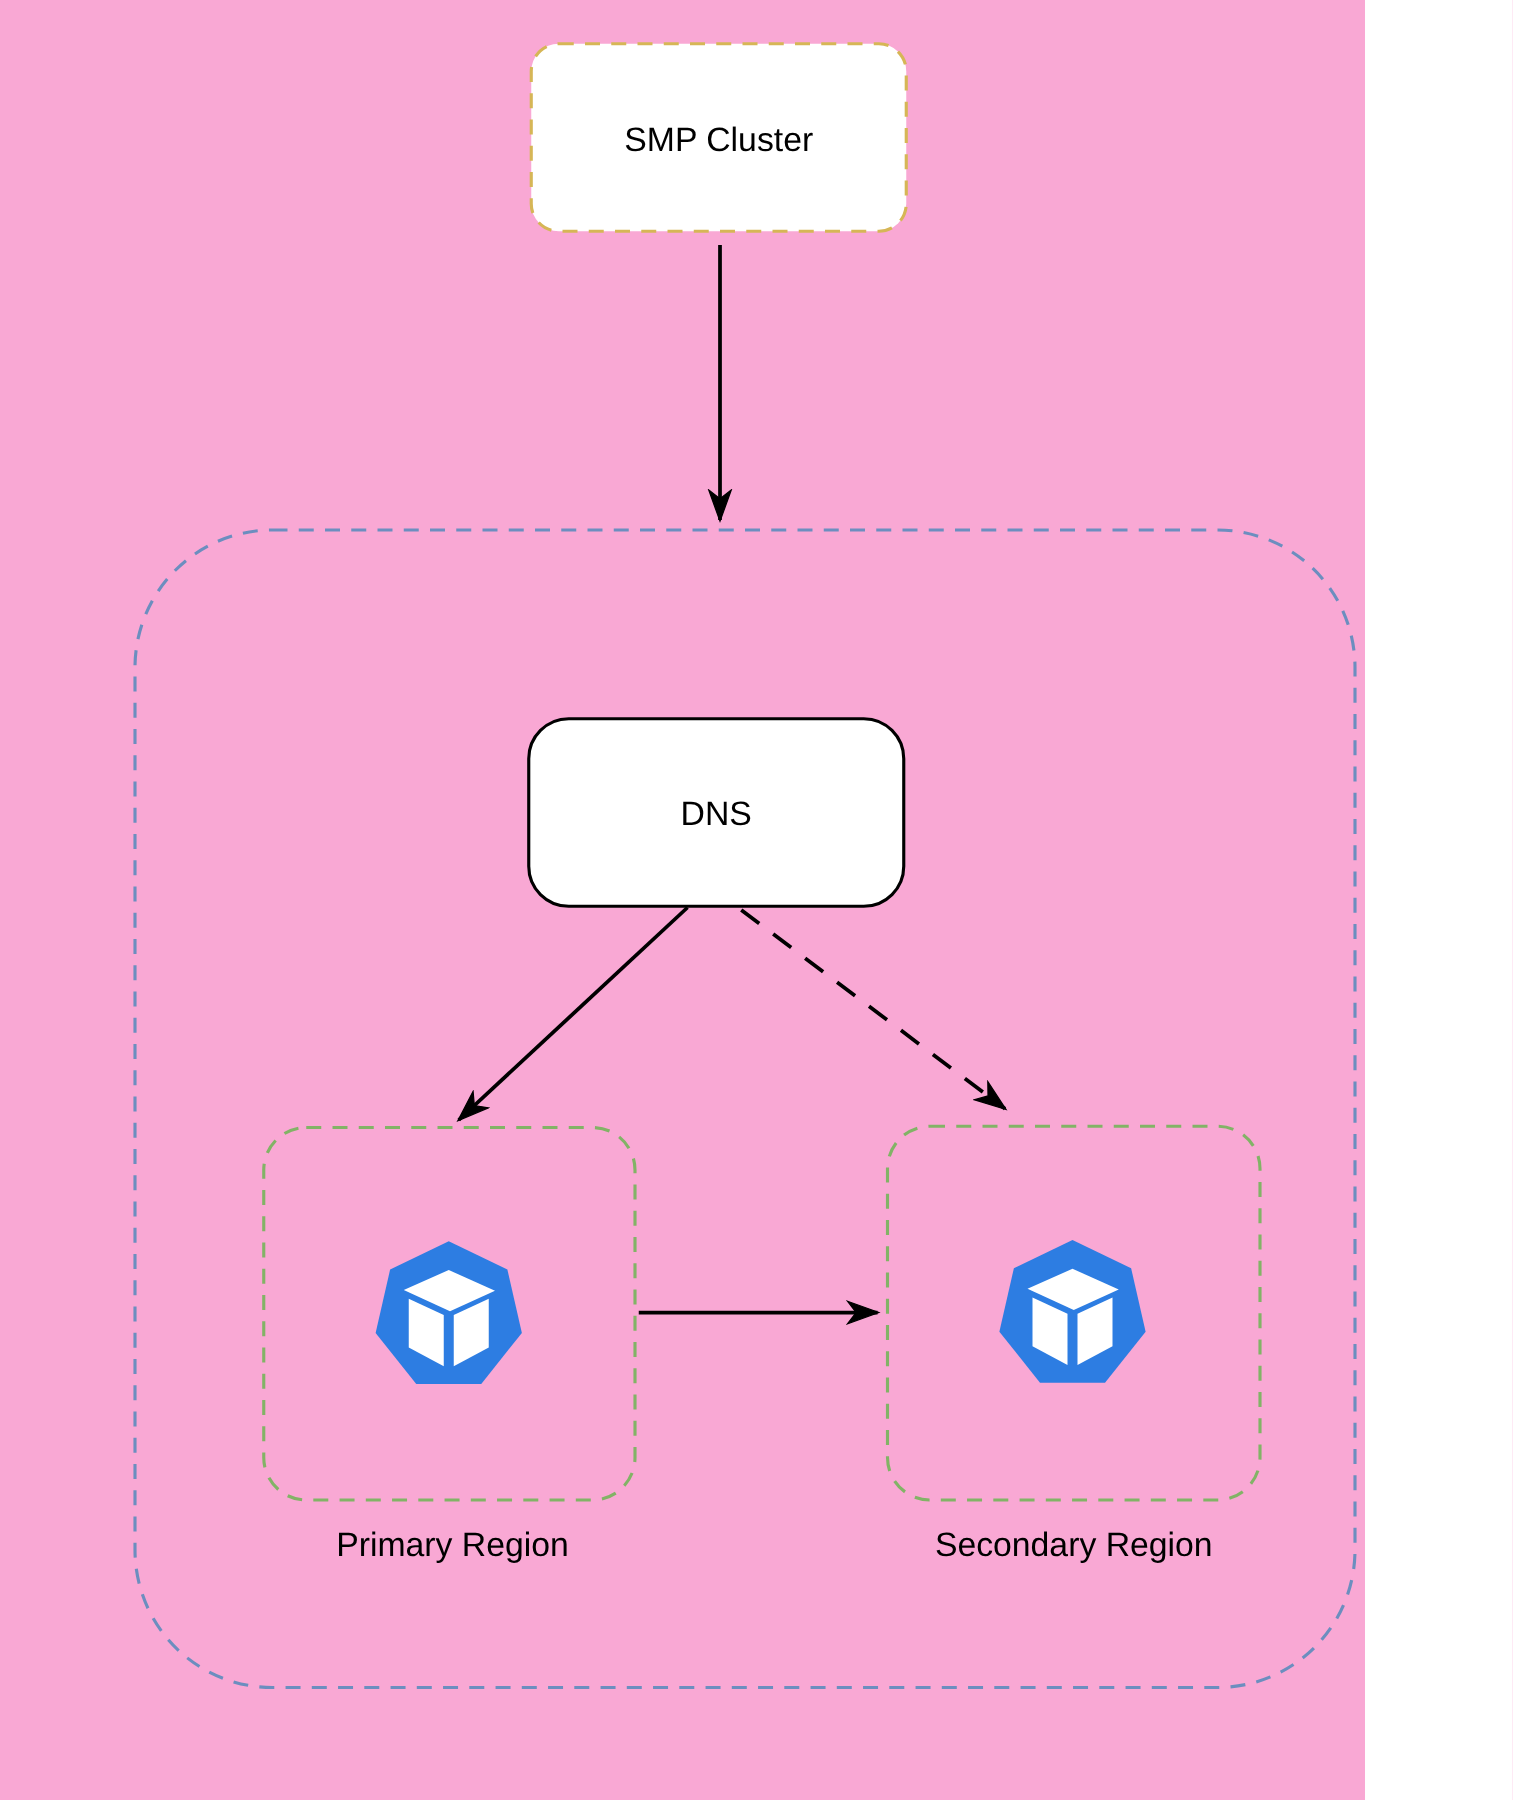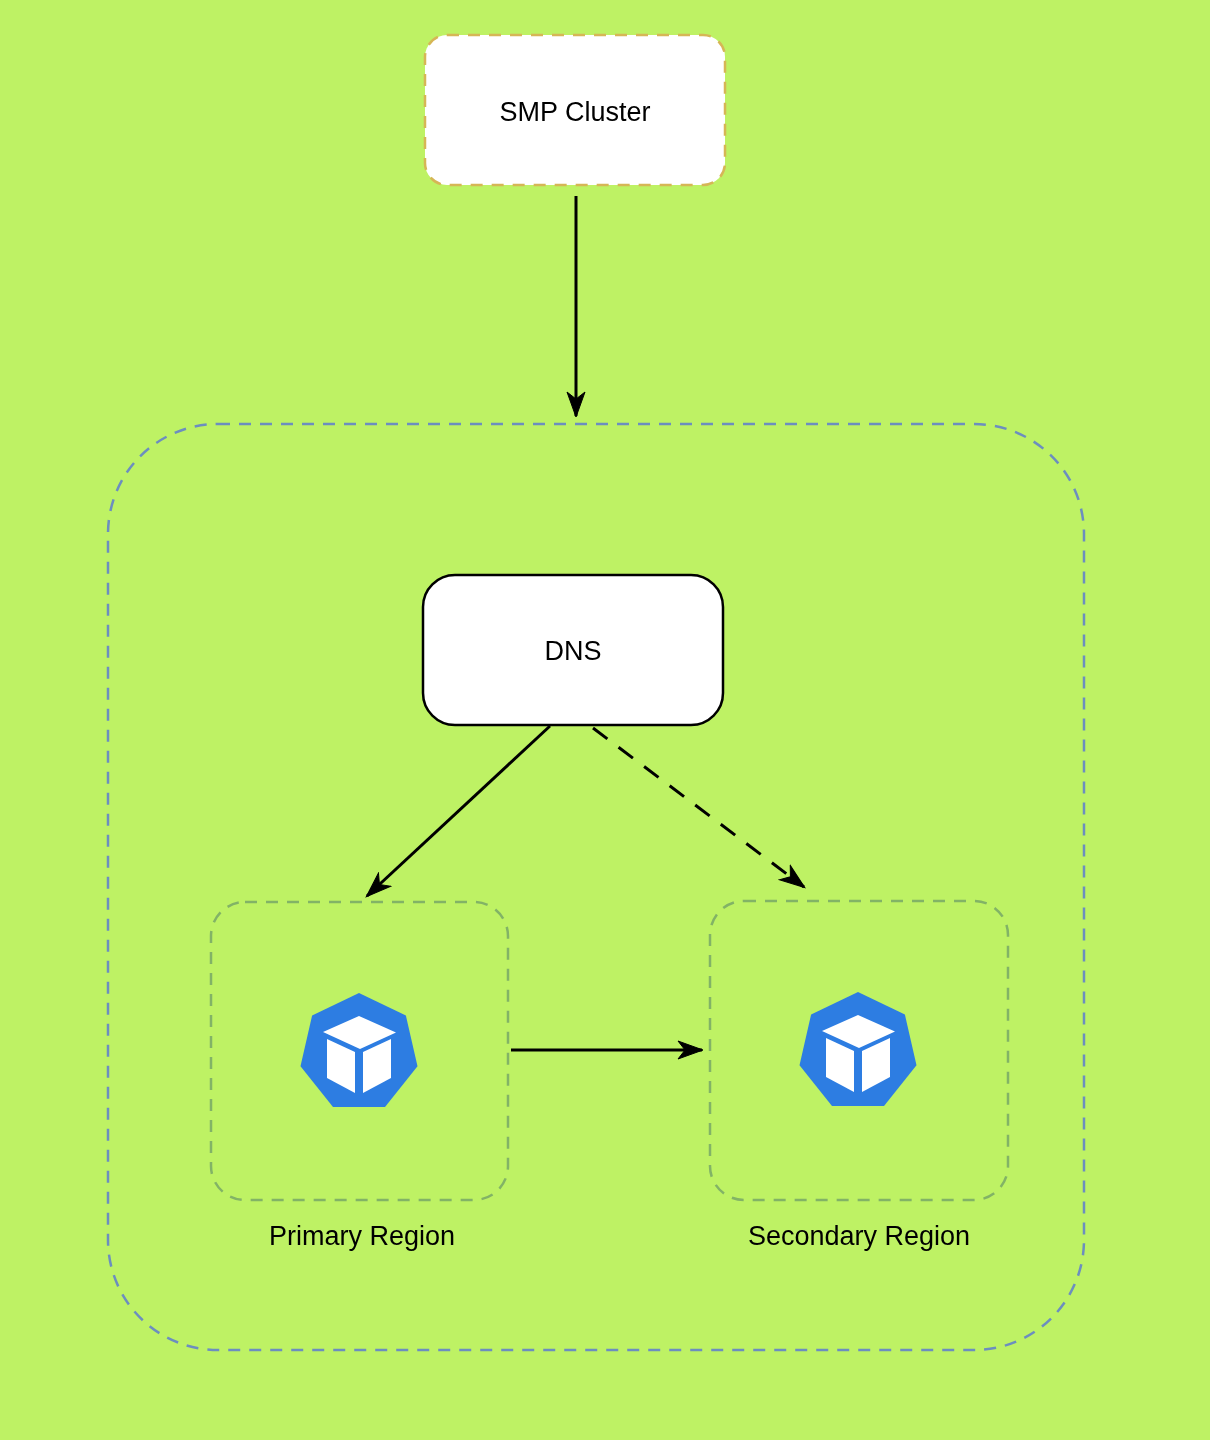--- a/index.html
+++ b/index.html
@@ -3,23 +3,23 @@
 <meta charset="utf-8">
 <style>
   html, body {
     margin: 0;
     padding: 0;
     background: #ffffff;
     font-family: "Liberation Sans", sans-serif;
   }
   .canvas {
     position: relative;
-    width: 1210px;
+    width: 1092px;
     height: 1440px;
-    background: #bef264;
+    background: #f9a8d4;
     overflow: hidden;
   }
   svg text {
     font-family: "Liberation Sans", sans-serif;
     font-size: 27px;
     fill: #000000;
   }
 </style>
 </head>
 <body>

